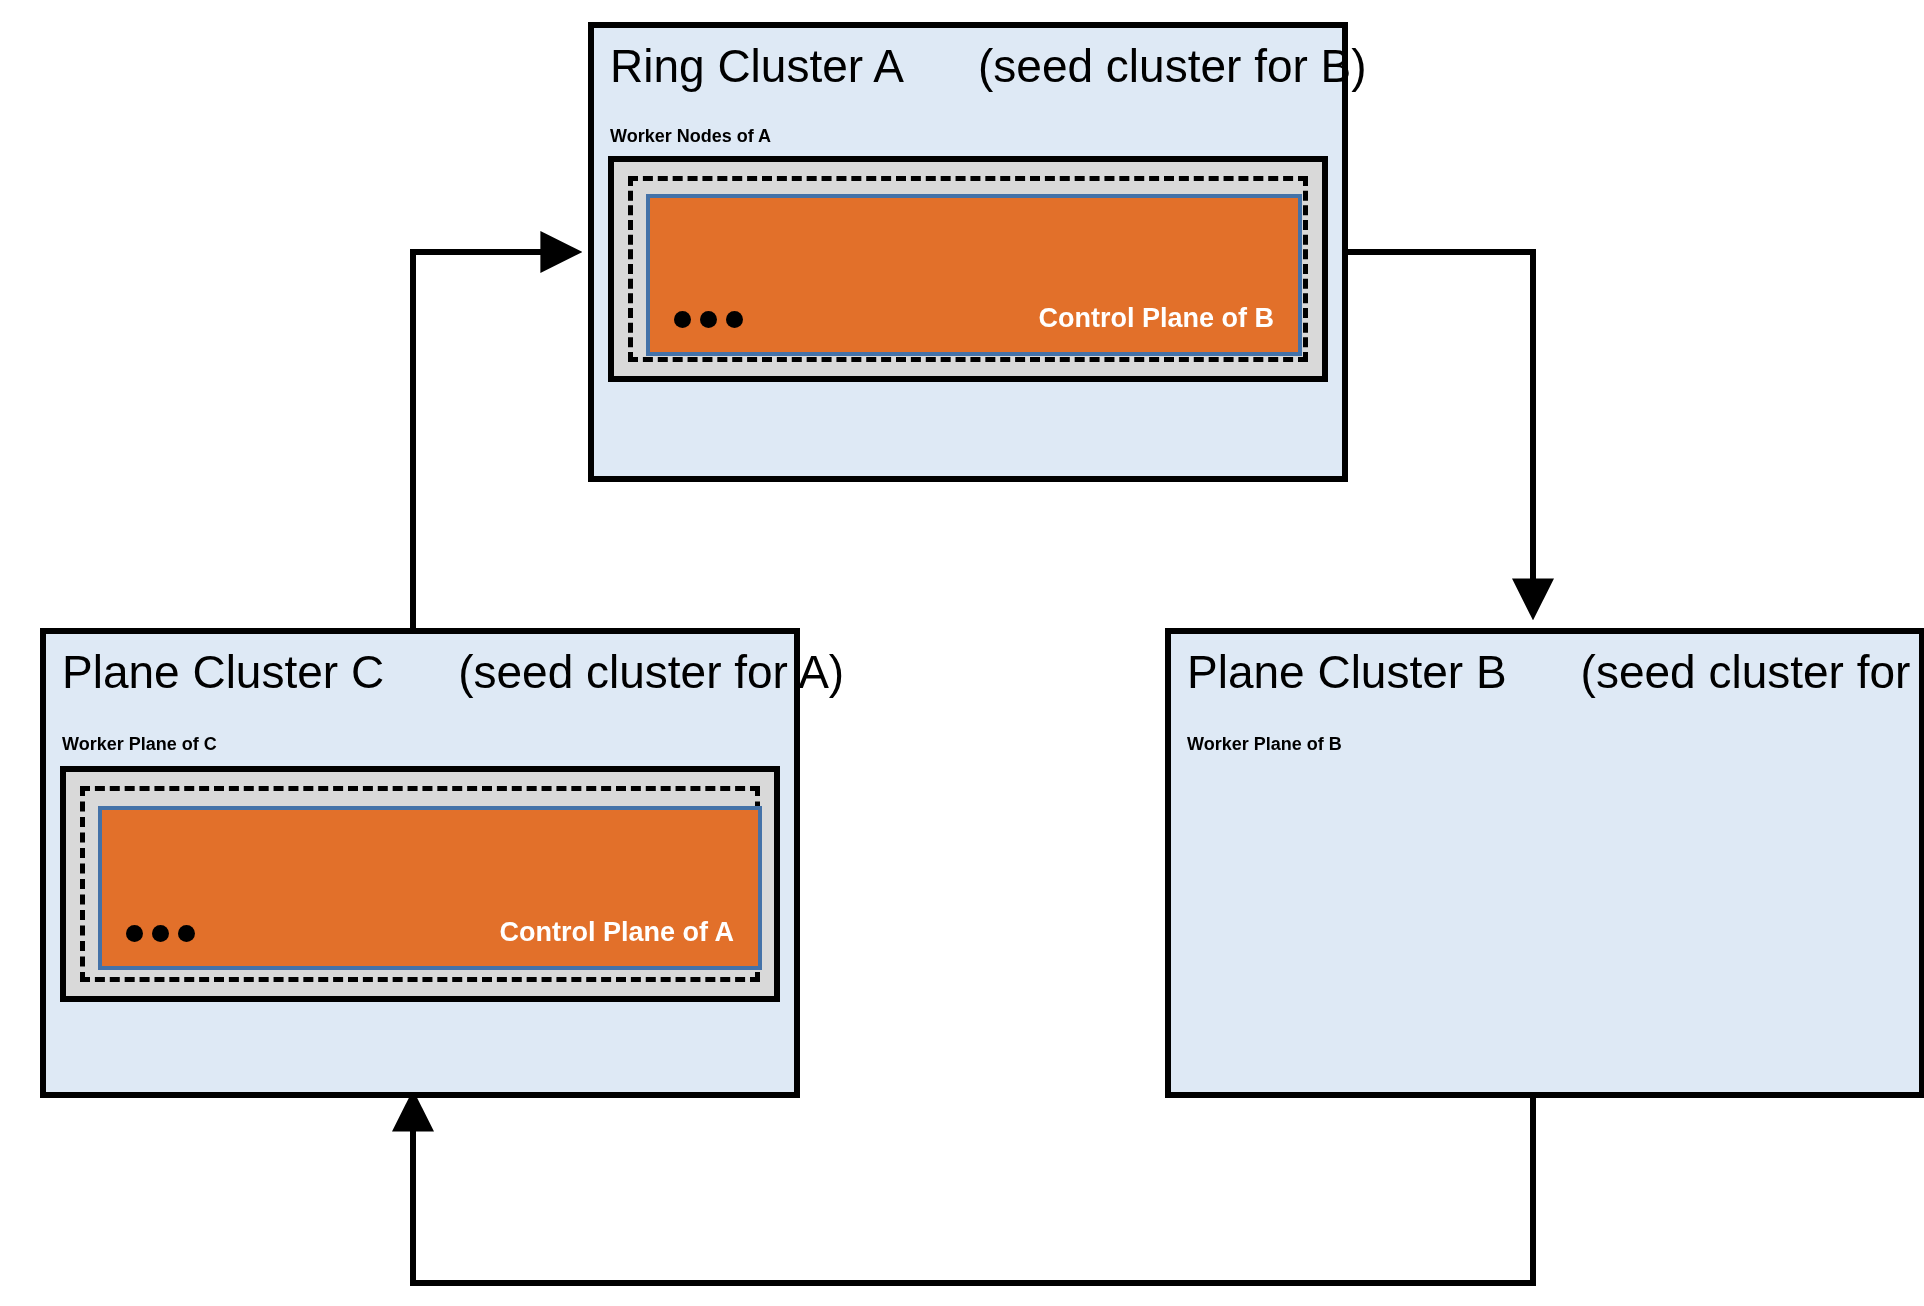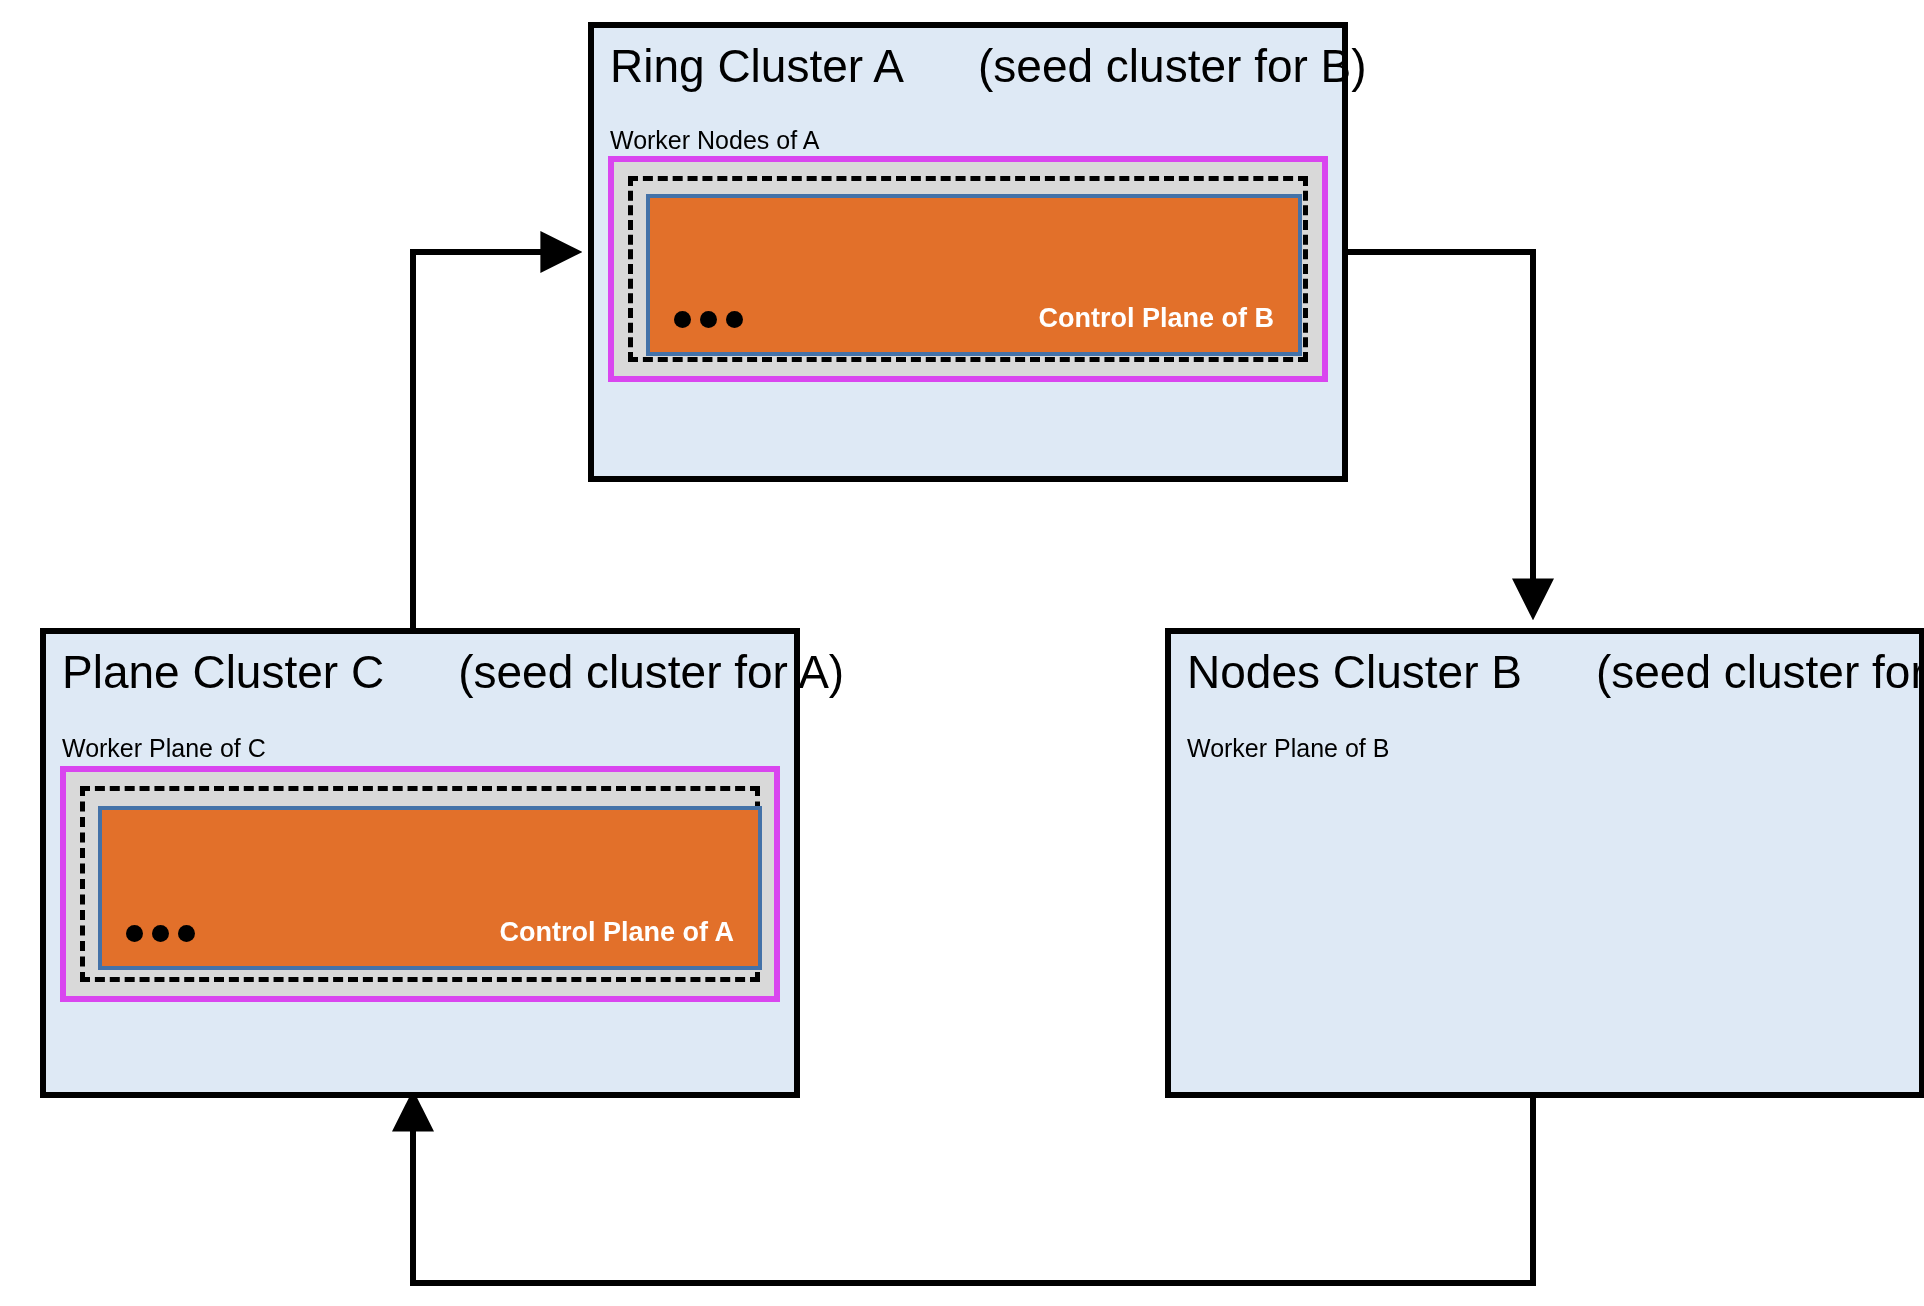--- a/index.html
+++ b/index.html
@@ -26,31 +26,31 @@
     color:#000;
     line-height:1.05;
   }
   .cluster-title .seed{
     display:inline-block;
     margin-left:74px;
   }
   .worker-label{
     position:absolute;
     left:16px;
-    font-size:25px;
-    font-weight:normal;
+    font-size:18px;
+    font-weight:bold;
     color:#000;
     white-space:nowrap;
   }
 
   
   .worker-box{
     position:absolute;
     background:#d9d9d9;
-    border:6px solid #d946ef;
+    border:6px solid #000000;
     box-sizing:border-box;
   }
   .dashed-box{
     position:absolute;
     inset:14px;
     border:5px dashed #000000;
     box-sizing:border-box;
   }
 
   
@@ -150,19 +150,19 @@
             <i></i>
             <i></i>
         </div>
         <div class="cp-label">Control Plane of A</div>
       </div>
     </div>
   </div>
 
   <div class="cluster" style="left:1165px;top:628px;width:760px;height:470px;">
     <div class="cluster-title">
-      <span>Nodes Cluster B</span><span class="seed">(seed cluster for C)</span>
+      <span>Plane Cluster B</span><span class="seed">(seed cluster for C)</span>
     </div>
     <div class="worker-label" style="top:100px;">Worker Plane of B</div>
 
   </div>
 
 </div>
 
 </body></html>

